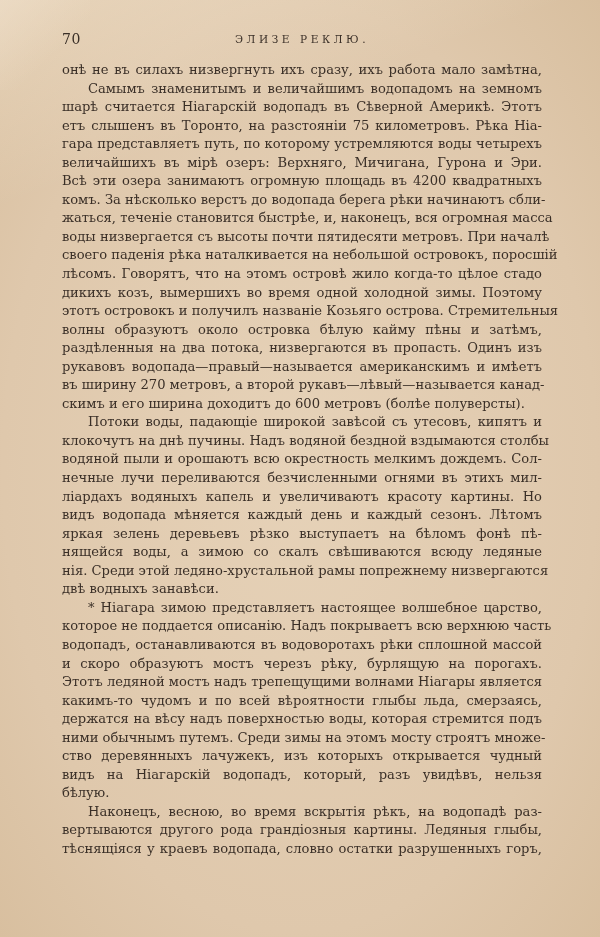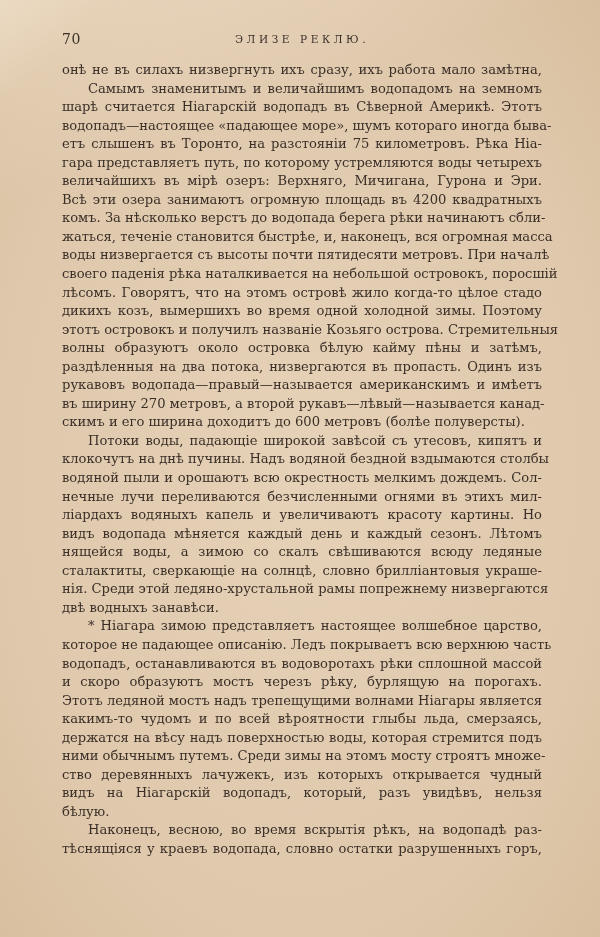--- a/index.html
+++ b/index.html
@@ -49,21 +49,20 @@
 
 <div class="page">
   <div class="running-head">
     <span class="page-number">70</span>
     <span class="header-title">ЭЛИЗЕ РЕКЛЮ.</span>
   </div>
   <div class="body-text" id="body-text">
       <span class="line">онѣ не въ силахъ низвергнуть ихъ сразу, ихъ работа мало замѣтна,</span>
       <span class="line indent">Самымъ знаменитымъ и величайшимъ водопадомъ на земномъ</span>
       <span class="line">шарѣ считается Ніагарскій водопадъ въ Сѣверной Америкѣ. Этотъ</span>
-      <span class="line">водопадъ—настоящее «падающее море», шумъ котораго иногда быва-</span>
       <span class="line">етъ слышенъ въ Торонто, на разстояніи 75 километровъ. Рѣка Ніа-</span>
       <span class="line">гара представляетъ путь, по которому устремляются воды четырехъ</span>
       <span class="line">величайшихъ въ мірѣ озеръ: Верхняго, Мичигана, Гурона и Эри.</span>
       <span class="line">Всѣ эти озера занимаютъ огромную площадь въ 4200 квадратныхъ</span>
       <span class="line">комъ. За нѣсколько верстъ до водопада берега рѣки начинаютъ сбли-</span>
       <span class="line">жаться, теченіе становится быстрѣе, и, наконецъ, вся огромная масса</span>
       <span class="line">воды низвергается съ высоты почти пятидесяти метровъ. При началѣ</span>
       <span class="line">своего паденія рѣка наталкивается на небольшой островокъ, поросшій</span>
       <span class="line">лѣсомъ. Говорятъ, что на этомъ островѣ жило когда-то цѣлое стадо</span>
       <span class="line">дикихъ козъ, вымершихъ во время одной холодной зимы. Поэтому</span>
@@ -72,31 +71,32 @@
       <span class="line">раздѣленныя на два потока, низвергаются въ пропасть. Одинъ изъ</span>
       <span class="line">рукавовъ водопада—правый—называется американскимъ и имѣетъ</span>
       <span class="line">въ ширину 270 метровъ, а второй рукавъ—лѣвый—называется канад-</span>
       <span class="line last">скимъ и его ширина доходитъ до 600 метровъ (болѣе полуверсты).</span>
       <span class="line indent">Потоки воды, падающіе широкой завѣсой съ утесовъ, кипятъ и</span>
       <span class="line">клокочутъ на днѣ пучины. Надъ водяной бездной вздымаются столбы</span>
       <span class="line">водяной пыли и орошаютъ всю окрестность мелкимъ дождемъ. Сол-</span>
       <span class="line">нечные лучи переливаются безчисленными огнями въ этихъ мил-</span>
       <span class="line">ліардахъ водяныхъ капель и увеличиваютъ красоту картины. Но</span>
       <span class="line">видъ водопада мѣняется каждый день и каждый сезонъ. Лѣтомъ</span>
+      <span class="line">яркая зелень деревьевъ рѣзко выступаетъ на бѣломъ фонѣ пѣ-</span>
       <span class="line">нящейся воды, а зимою со скалъ свѣшиваются всюду ледяные</span>
-      <span class="line">сталактиты, сверкающіе на солнцѣ, словно брилліантовыя украше-</span>
       <span class="line">нія. Среди этой ледяно-хрустальной рамы попрежнему низвергаются</span>
       <span class="line last">двѣ водныхъ занавѣси.</span>
       <span class="line indent">* Ніагара зимою представляетъ настоящее волшебное царство,</span>
-      <span class="line">которое не падающее описанію. Ледъ покрываетъ всю верхнюю часть</span>
+      <span class="line">которое не поддается описанію. Надъ покрываетъ всю верхнюю часть</span>
       <span class="line">водопадъ, останавливаются въ водоворотахъ рѣки сплошной массой</span>
       <span class="line">и скоро образуютъ мостъ черезъ рѣку, бурлящую на порогахъ.</span>
       <span class="line">Этотъ ледяной мостъ надъ трепещущими волнами Ніагары является</span>
       <span class="line">какимъ-то чудомъ и по всей вѣроятности глыбы льда, смерзаясь,</span>
       <span class="line">держатся на вѣсу надъ поверхностью воды, которая стремится подъ</span>
       <span class="line">ними обычнымъ путемъ. Среди зимы на этомъ мосту строятъ множе-</span>
       <span class="line">ство деревянныхъ лачужекъ, изъ которыхъ открывается чудный</span>
       <span class="line">видъ на Ніагарскій водопадъ, который, разъ увидѣвъ, нельзя</span>
       <span class="line last">бѣлую.</span>
       <span class="line indent">Наконецъ, весною, во время вскрытія рѣкъ, на водопадѣ раз-</span>
+      <span class="line">вертываются другого рода грандіозныя картины. Ледяныя глыбы,</span>
       <span class="line">тѣснящіяся у краевъ водопада, словно остатки разрушенныхъ горъ,</span>
     </div>
 </div>
 
 </body></html>

